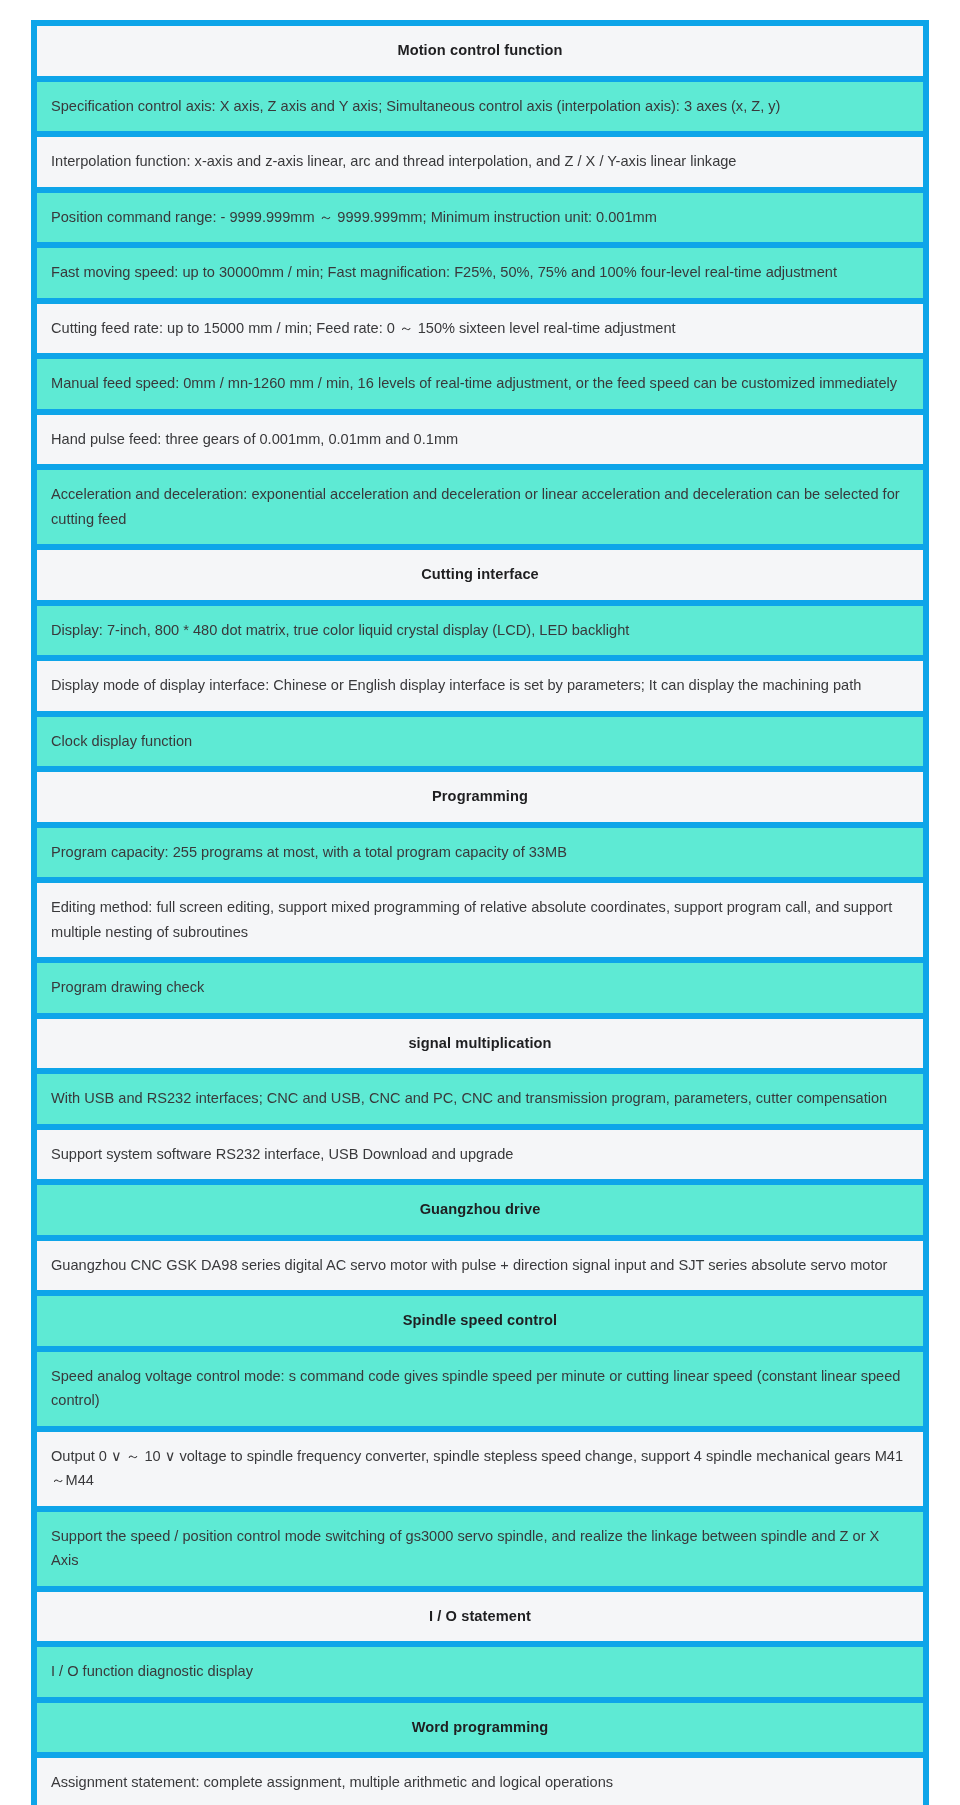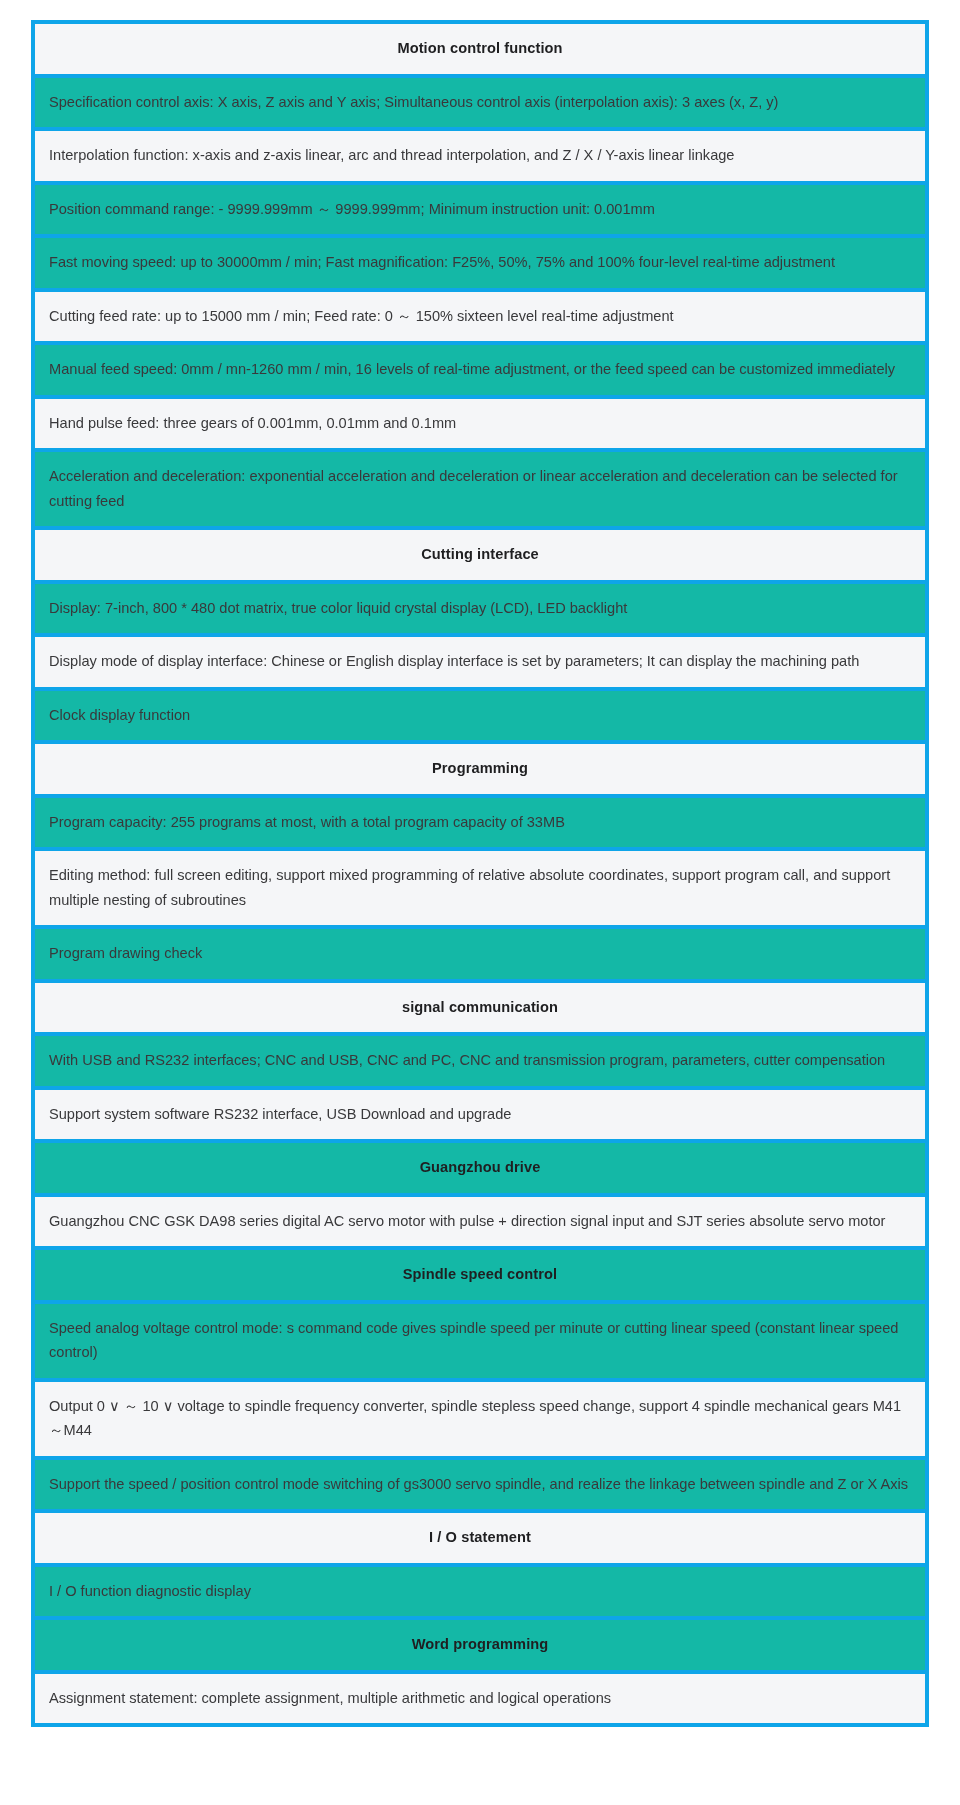--- a/index.html
+++ b/index.html
@@ -31,30 +31,30 @@
 
   .spec-table tr {
     border-bottom: 1px solid #e8eaec;
   }
 
   .spec-table td {
     padding: 12px 14px 13px 14px;
     font-size: 14.6px;
     line-height: 24.5px;
     color: #39393b;
-    border: 4px solid #0ea5e9;
+    border: 6px solid #0ea5e9;
     vertical-align: middle;
     word-wrap: break-word;
   }
 
   .row-odd td {
     background: #f5f6f8;
   }
   .row-even td {
-    background: #14b8a6;
+    background: #5eead4;
   }
 
   td.section-head {
     text-align: center;
     font-weight: bold;
     color: #1f1f21;
     font-size: 14.6px;
     letter-spacing: 0.1px;
   }
 
@@ -113,21 +113,21 @@
         <tr class="row-even">
           <td class="detail">Program capacity: 255 programs at most, with a total program capacity of 33MB</td>
         </tr>
         <tr class="row-odd">
           <td class="detail">Editing method: full screen editing, support mixed programming of relative absolute coordinates, support program call, and support multiple nesting of subroutines</td>
         </tr>
         <tr class="row-even">
           <td class="detail">Program drawing check</td>
         </tr>
         <tr class="row-odd">
-          <td class="section-head">signal communication</td>
+          <td class="section-head">signal multiplication</td>
         </tr>
         <tr class="row-even">
           <td class="detail">With USB and RS232 interfaces; CNC and USB, CNC and PC, CNC and transmission program, parameters, cutter compensation</td>
         </tr>
         <tr class="row-odd">
           <td class="detail">Support system software RS232 interface, USB Download and upgrade</td>
         </tr>
         <tr class="row-even">
           <td class="section-head">Guangzhou drive</td>
         </tr>

